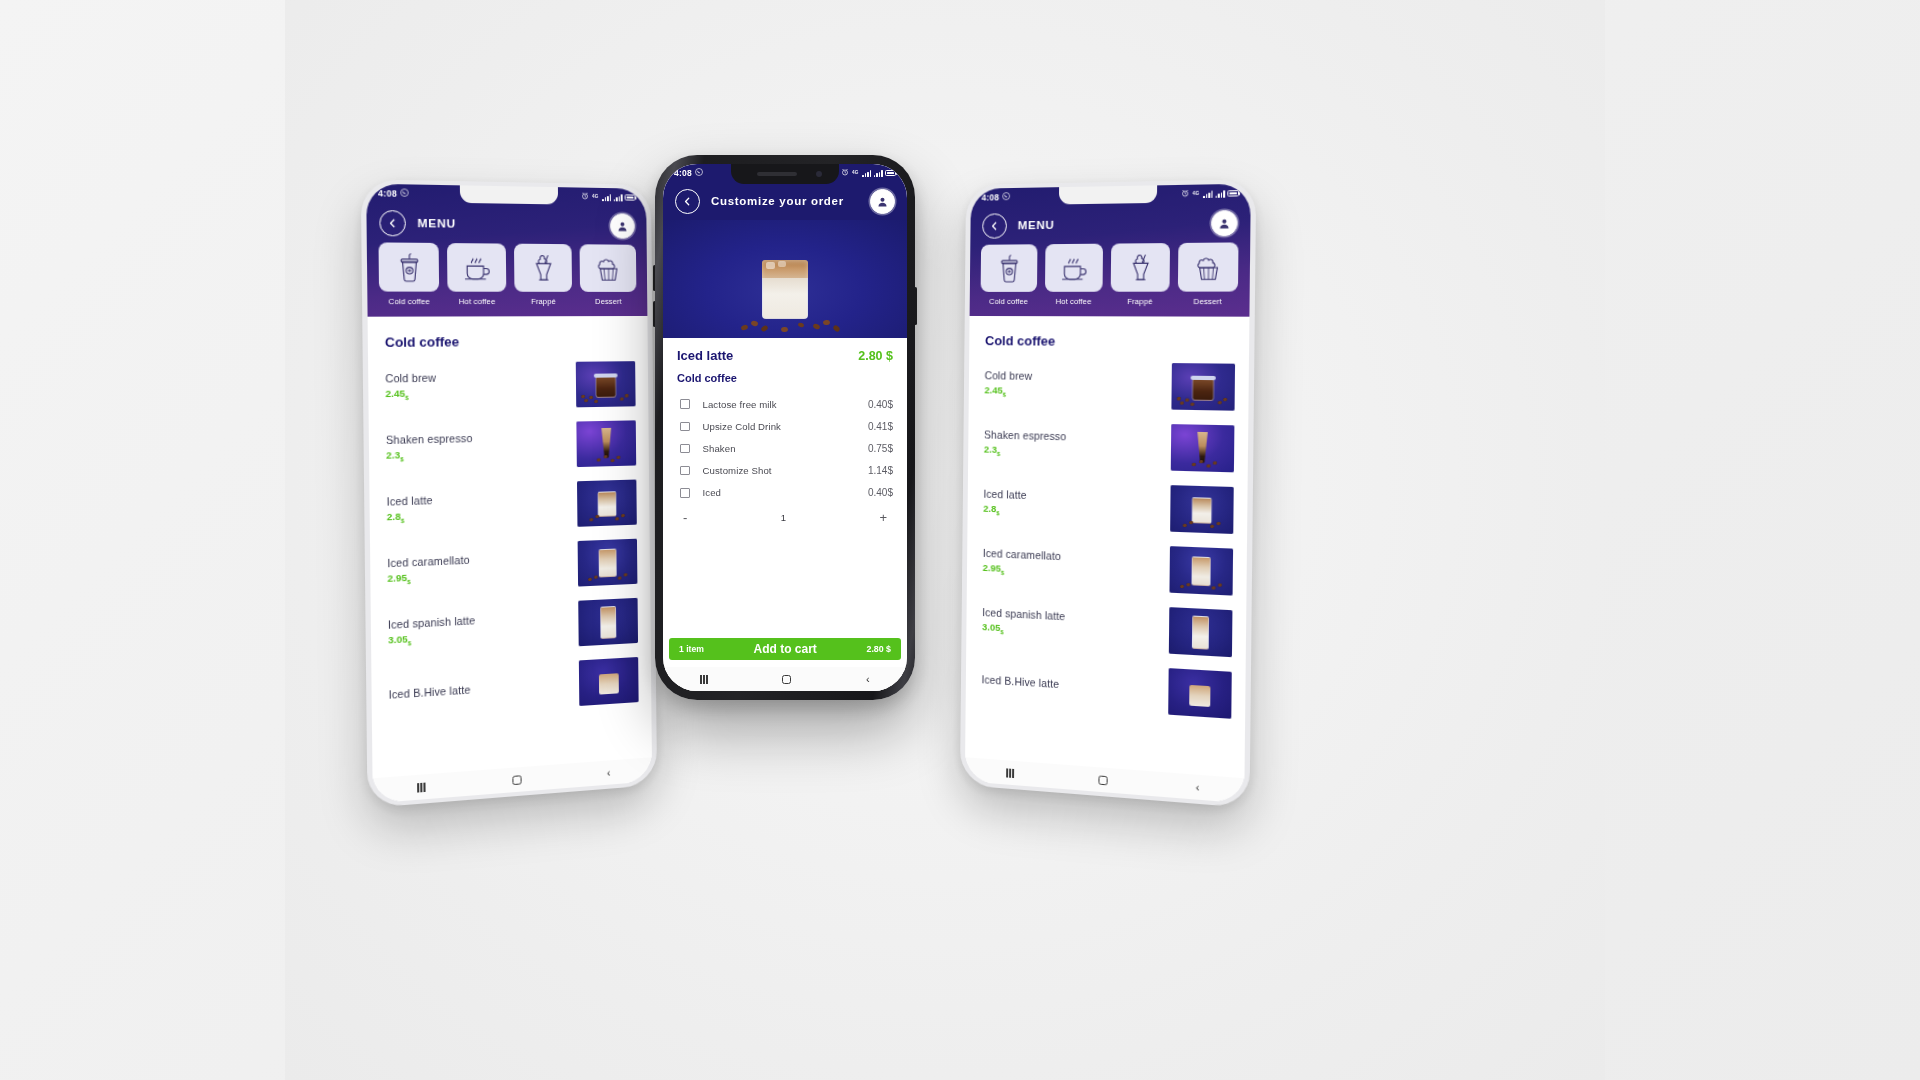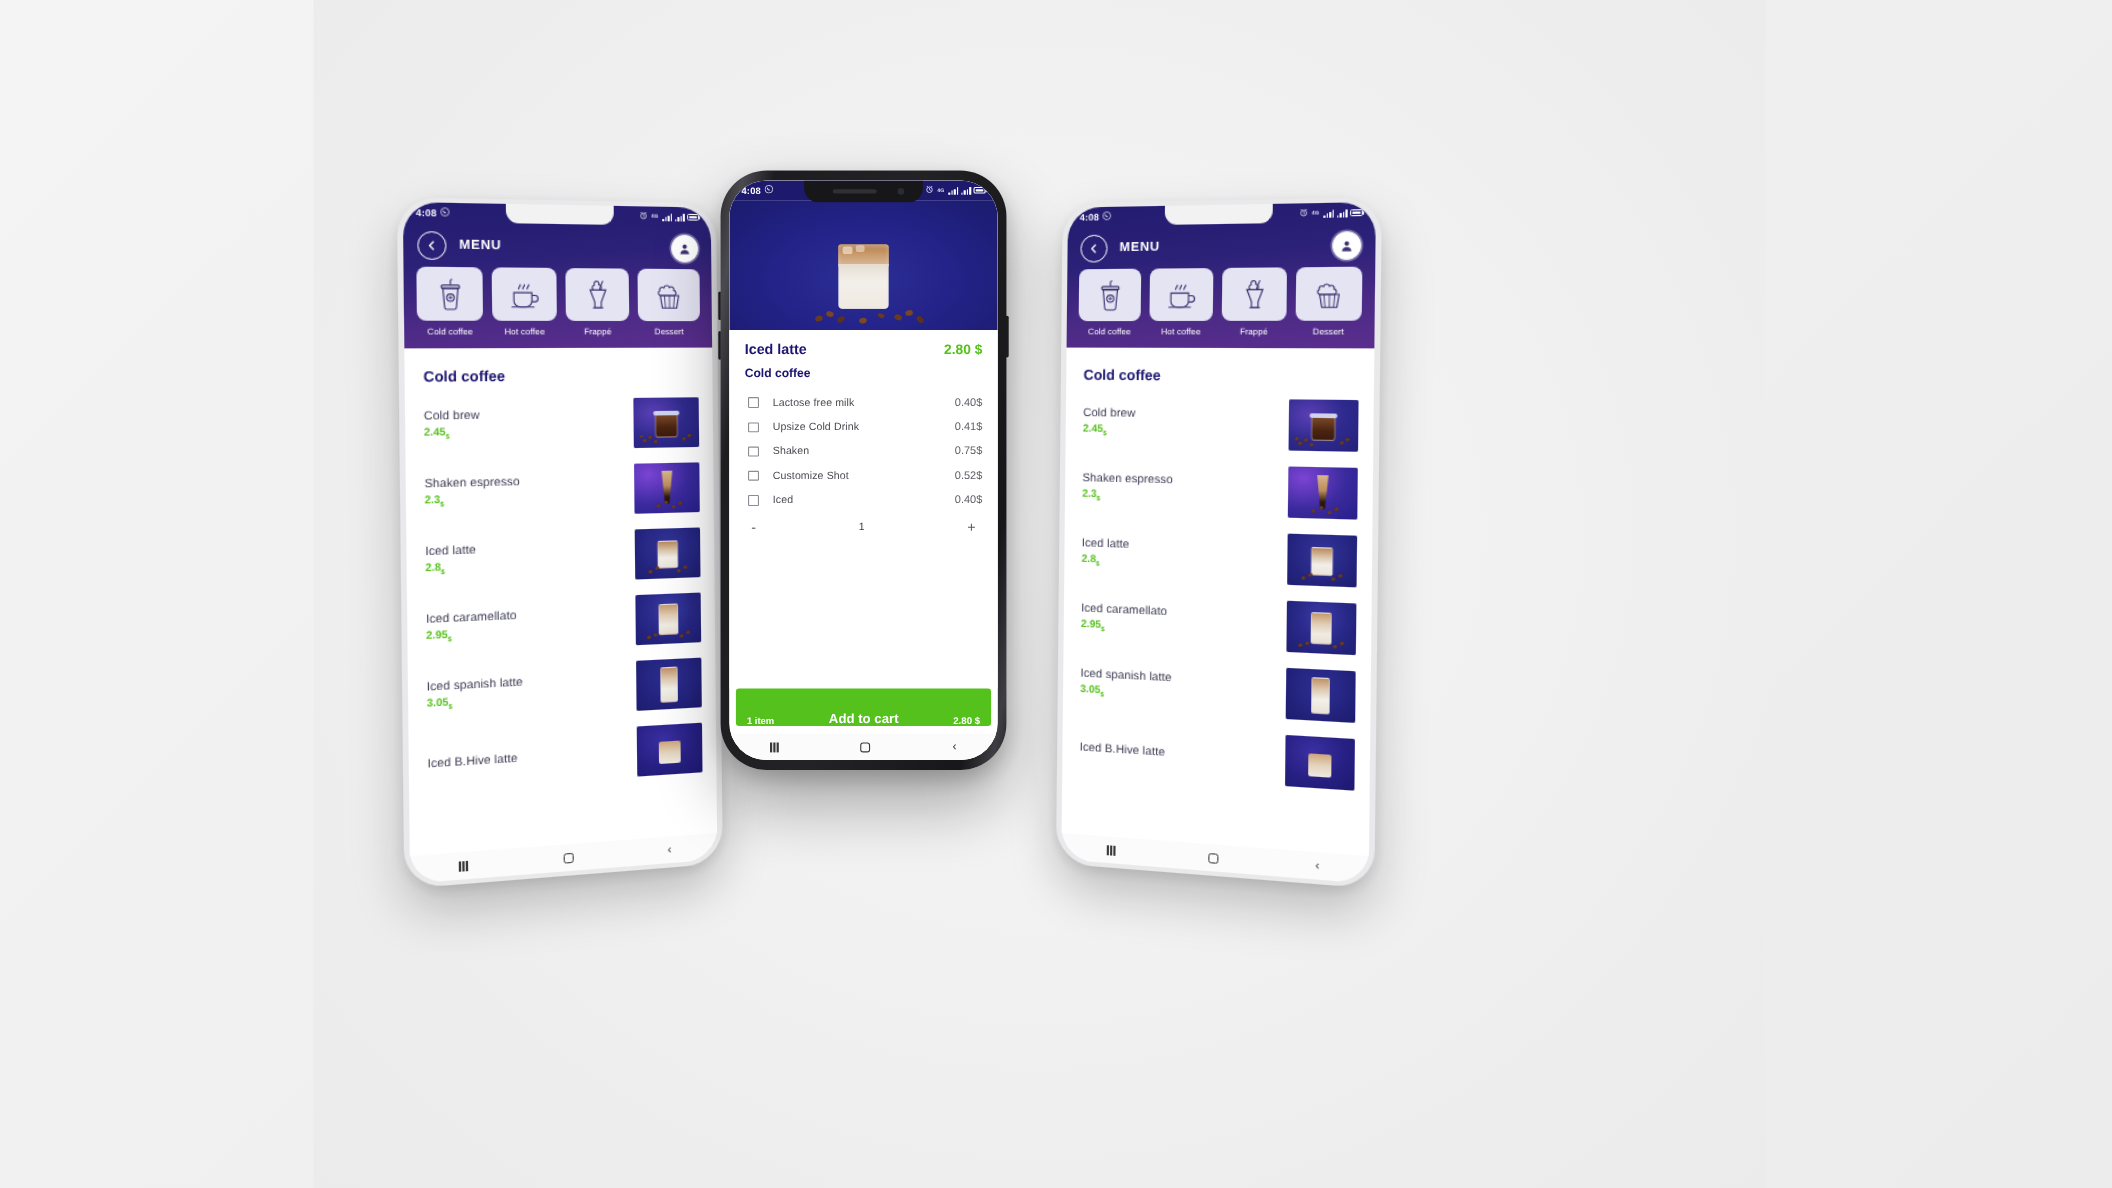--- a/index.html
+++ b/index.html
@@ -141,22 +141,22 @@
      flex:none; margin-left:3px; background:#fff; }
   .opt-label { font-size:9.6px; color:#4a4a52; margin-left:13px; flex:1; letter-spacing:.1px; }
   .opt-price { font-size:10px; color:#5c5c64; }
 
   .qty { display:flex; align-items:center; justify-content:space-between;
      padding:7px 6px 8px 6px; }
   .qty button { background:none; border:none; font-size:13px; color:#5a5a60;
      cursor:pointer; line-height:1; font-family:inherit; }
   .qty .qval { font-size:9.5px; color:#3a3a42; }
 
-  .cart-bar { margin:0 6px 7px 6px; height:34px; background:#55c11c; border-radius:3px;
-     display:flex; align-items:flex-end; justify-content:space-between; padding:0 10px;
+  .cart-bar { margin:0 6px 7px 6px; height:22px; background:#55c11c; border-radius:3px;
+     display:flex; align-items:center; justify-content:space-between; padding:0 10px;
      color:#fff; cursor:pointer; }
   .cart-bar .c-left { font-size:8.6px; font-weight:700; }
   .cart-bar .c-mid { font-size:12px; font-weight:700; }
   .cart-bar .c-right { font-size:8.8px; font-weight:700; }
 </style>
 </head>
 <body>
 
 <div class="stage">
 
@@ -441,20 +441,34 @@
                     <i></i>
                     <i></i>
                     <i></i>
                   </span>
                 <span class="batt">
                     <i></i>
                   </span>
               </div>
             </div>
 
+            <div class="appbar">
+              <div class="circ-btn">
+                <svg width="9" height="9" viewBox="0 0 12 12">
+                    <path d="M7.6 1.6L3.4 6l4.2 4.4" fill="none" stroke="#fff" stroke-width="1.7" stroke-linecap="round" stroke-linejoin="round"></path>
+                  </svg>
+              </div>
+              <div class="appbar-title">Customize your order</div>
+              <div class="avatar-btn">
+                <svg width="13" height="13" viewBox="0 0 20 20">
+                    <circle cx="10" cy="7.3" r="3.1" fill="#3b3470"></circle>
+                    <path d="M3.8 17.5c0-3.6 2.8-5.6 6.2-5.6s6.2 2 6.2 5.6z" fill="#3b3470"></path>
+                  </svg>
+              </div>
+            </div>
           </div>
 
           <div class="hero">
             <div class="hero-glass">
               <div style="position:absolute;left:2px;right:2px;top:0;height:20px;border-radius:3px 3px 0 0;background:linear-gradient(180deg,#b07a45 0%,#c99a6a 45%,#d8bb9a 100%);box-shadow:inset 0 2px 4px rgba(255,255,255,.35)"></div>
               <div style="position:absolute;left:2px;right:2px;top:18px;bottom:3px;border-radius:0 0 4px 4px;background:linear-gradient(180deg,#e6ddd0 0%,#f3f0ea 40%,#efeae1 100%);border:1px solid rgba(200,208,245,.35);border-top:none"></div>
               <div style="position:absolute;left:6px;top:2px;width:9px;height:7px;border-radius:2px;background:rgba(255,255,255,.5)"></div>
               <div style="position:absolute;left:18px;top:1px;width:8px;height:6px;border-radius:2px;background:rgba(255,255,255,.42)"></div>
             </div>
             <div style="position:absolute;left:0;right:0;bottom:5px;height:16px">
@@ -487,21 +501,21 @@
               <span class="opt-price">0.41$</span>
             </div>
             <div class="opt-row">
               <span class="cbox"></span>
               <span class="opt-label">Shaken</span>
               <span class="opt-price">0.75$</span>
             </div>
             <div class="opt-row">
               <span class="cbox"></span>
               <span class="opt-label">Customize Shot</span>
-              <span class="opt-price">0.52$</span>
+              <span class="opt-price">1.14$</span>
             </div>
             <div class="opt-row">
               <span class="cbox"></span>
               <span class="opt-label">Iced</span>
               <span class="opt-price">0.40$</span>
             </div>
 
             <div class="qty">
               <button>-</button>
               <span class="qval">1</span>

